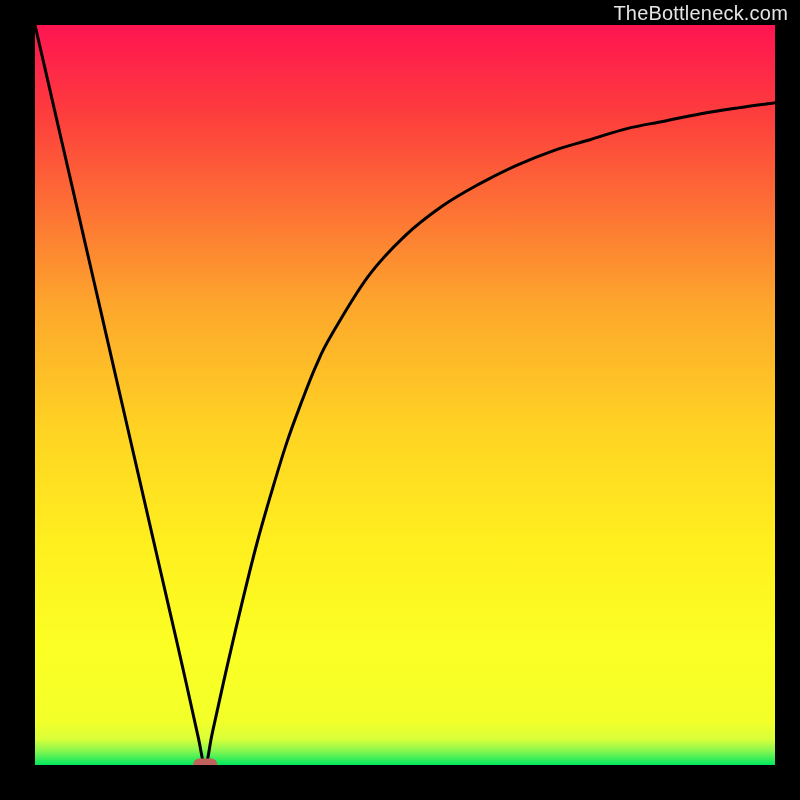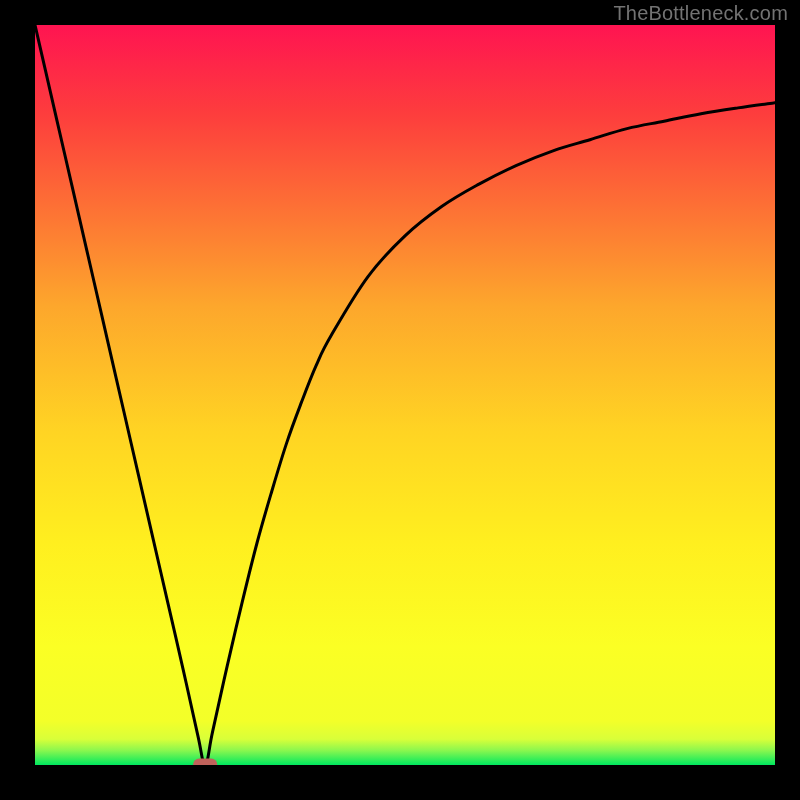--- a/index.html
+++ b/index.html
@@ -23,21 +23,21 @@
     position: absolute;
     left: 35px;
     top: 25px;
     width: 740px;
     height: 740px;
   }
   .watermark {
     position: absolute;
     top: 2px;
     right: 12px;
-    color: #737373;
+    color: #e5e5e5;
     font-size: 20px;
     font-weight: 500;
     letter-spacing: 0.2px;
     user-select: none;
   }
   svg { display: block; }
 </style>
 </head>
 <body>
 

